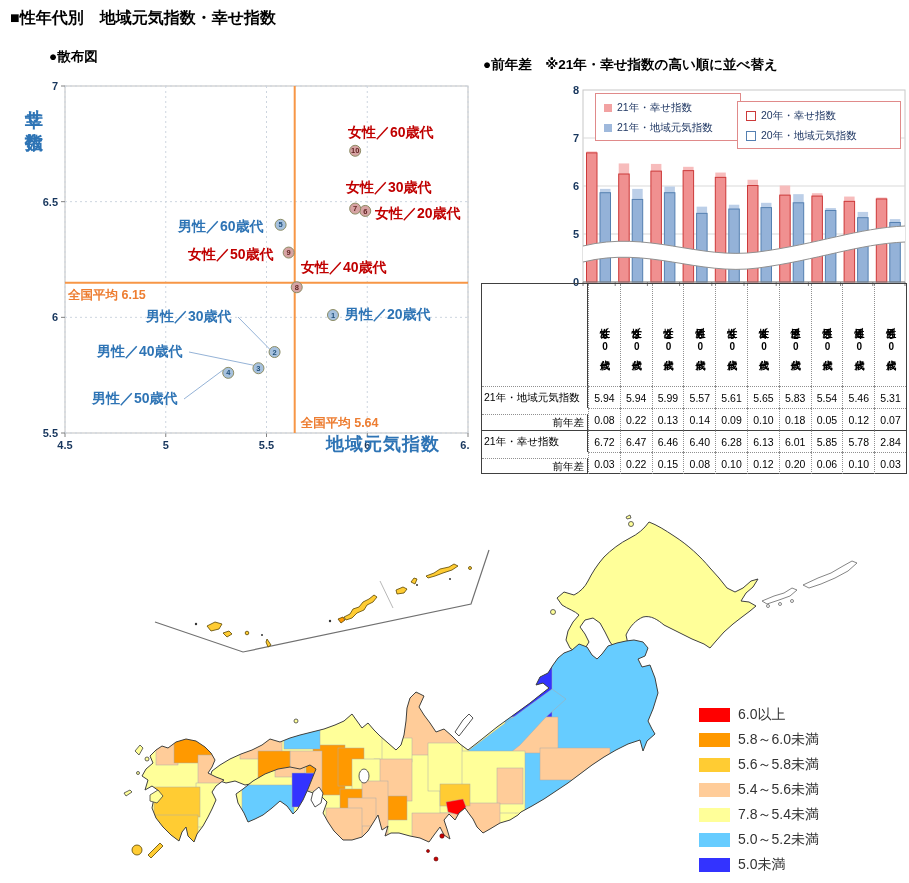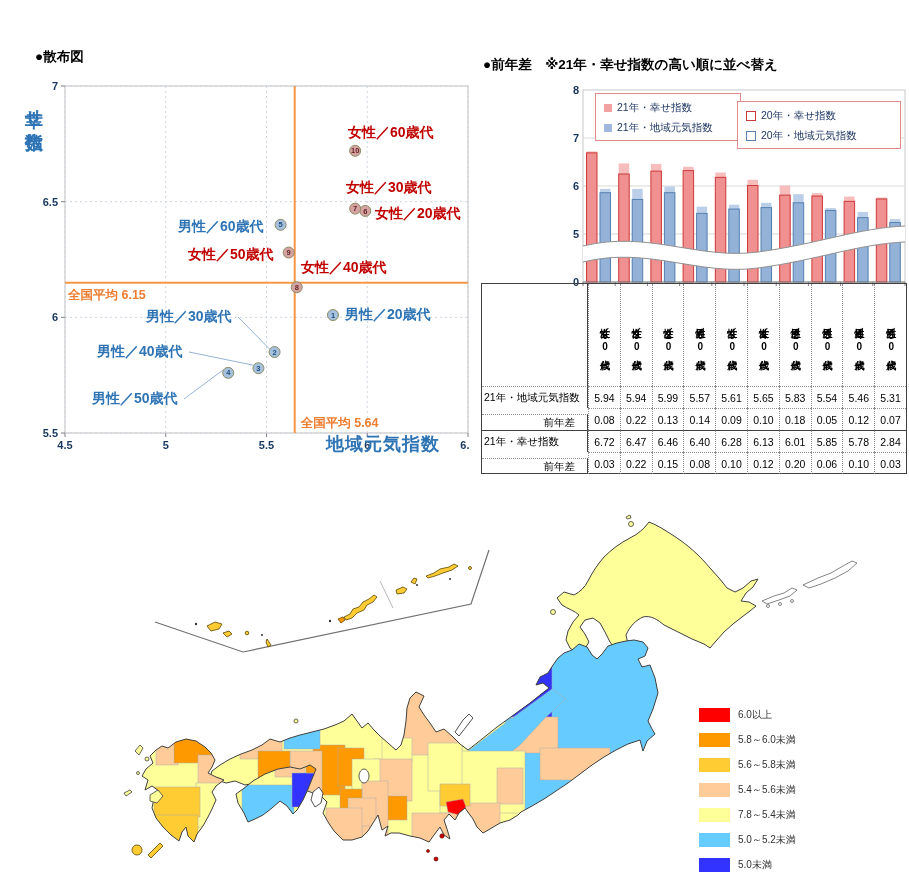--- a/index.html
+++ b/index.html
@@ -16,36 +16,37 @@
   .legend-item .sw{width:8px;height:8px;margin-right:5px;flex:0 0 auto;}
   
   #diff-table{position:absolute;left:481px;top:283px;width:426px;height:191px;border:1.5px solid #404040;
               box-sizing:border-box;display:grid;grid-template-columns:106px repeat(10,1fr);
               grid-template-rows:102px 22px 22px 22px 22px;font-size:10.5px;}
   #diff-table .cell{box-sizing:border-box;display:flex;align-items:center;justify-content:center;
                     border-left:1px dotted #909090;border-top:1px dotted #909090;overflow:hidden;}
   #diff-table .first-col{border-left:none;}
   #diff-table .hdr{border-top:none;}
   #diff-table .lblcol{border-left:none;border-right:1.2px solid #404040;justify-content:flex-start;padding-left:2px;}
-  #diff-table .lblcol.right{justify-content:flex-end;padding-right:12px;margin-top:6px;}
+  #diff-table .lblcol.right{justify-content:flex-end;padding-right:3px;margin-top:6px;}
   #diff-table .solid-top{border-top:1.2px solid #404040;}
   #diff-table .vhdr{writing-mode:vertical-rl;text-orientation:upright;font-size:10px;line-height:1.02;
                     font-weight:bold;margin:3px auto 2px auto;}
   
   #map-legend{position:absolute;left:699px;top:702px;z-index:6;}
   #map-legend .row{display:flex;align-items:center;height:25px;}
   #map-legend .sw{width:31px;height:14px;flex:0 0 auto;}
-  #map-legend .lb{margin-left:8px;font-size:10px;color:#333;}
+  #map-legend .lb{margin-left:8px;font-size:14px;color:#333;}
 </style>
 </head>
 <body>
 
 <div id="page">
 
-  <div class="abs sub-title" style="left:35px;top:48px;">●散布図</div>
+  <div class="abs sec-title" style="left:10px;top:8px;">■性年代別　地域元気指数・幸せ指数</div>
+  <div class="abs sub-title" style="left:49px;top:48px;">●散布図</div>
   <div class="abs sub-title" style="left:483px;top:48px;margin-top:8px;">●前年差　※21年・幸せ指数の高い順に並べ替え</div>
 
   <div class="abs axis-title vert" style="left:22px;top:96px;">幸せ指数</div>
   <svg id="scatter-svg" class="abs" style="left:38px;top:78px;" width="432" height="400">
       <rect x="27" y="8" width="403" height="347" fill="#fff" stroke="#bfbfbf" stroke-width="1"></rect>
       <line x1="27" y1="8" x2="27" y2="355" stroke="#cdd5df" stroke-dasharray="2 3"></line>
       <line x1="27" y1="355" x2="27" y2="359" stroke="#808080"></line>
       <text x="27" y="371" text-anchor="middle" font-size="11" font-weight="bold" fill="#17365D">4.5</text>
       <line x1="127.75" y1="8" x2="127.75" y2="355" stroke="#cdd5df" stroke-dasharray="2 3"></line>
       <line x1="127.75" y1="355" x2="127.75" y2="359" stroke="#808080"></line>

